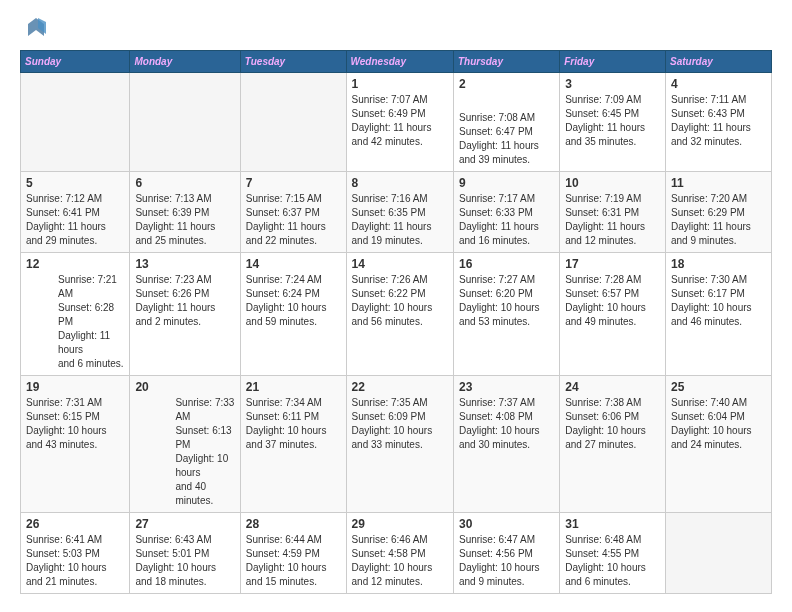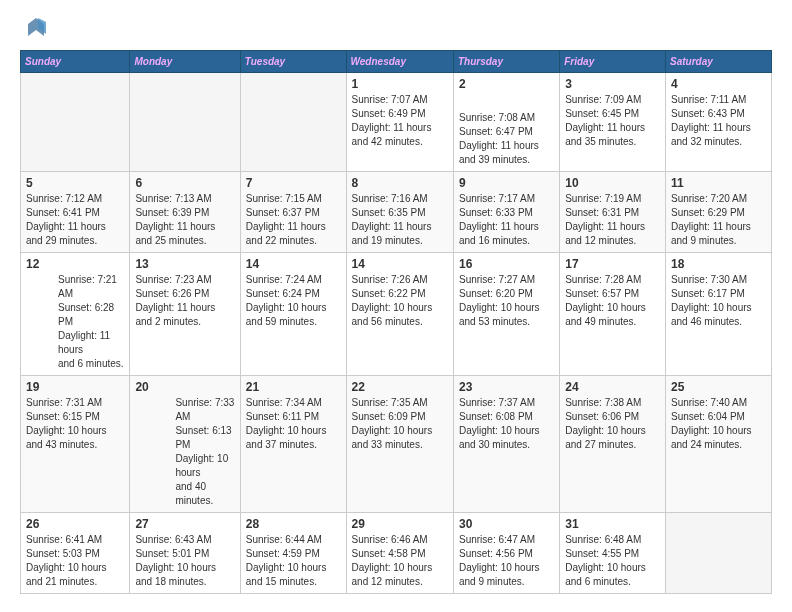--- a/index.html
+++ b/index.html
@@ -283,21 +283,21 @@
           <td>
             <span class="day-num">22</span>
             <div class="day-info" style="white-space: pre-line;">Sunrise: 7:35 AM
 Sunset: 6:09 PM
 Daylight: 10 hours
 and 33 minutes.</div>
           </td>
           <td>
             <span class="day-num">23</span>
             <div class="day-info" style="white-space: pre-line;">Sunrise: 7:37 AM
-Sunset: 6:08 PM
+Sunset: 4:08 PM
 Daylight: 10 hours
 and 30 minutes.</div>
           </td>
           <td>
             <span class="day-num">24</span>
             <div class="day-info" style="white-space: pre-line;">Sunrise: 7:38 AM
 Sunset: 6:06 PM
 Daylight: 10 hours
 and 27 minutes.</div>
           </td>

